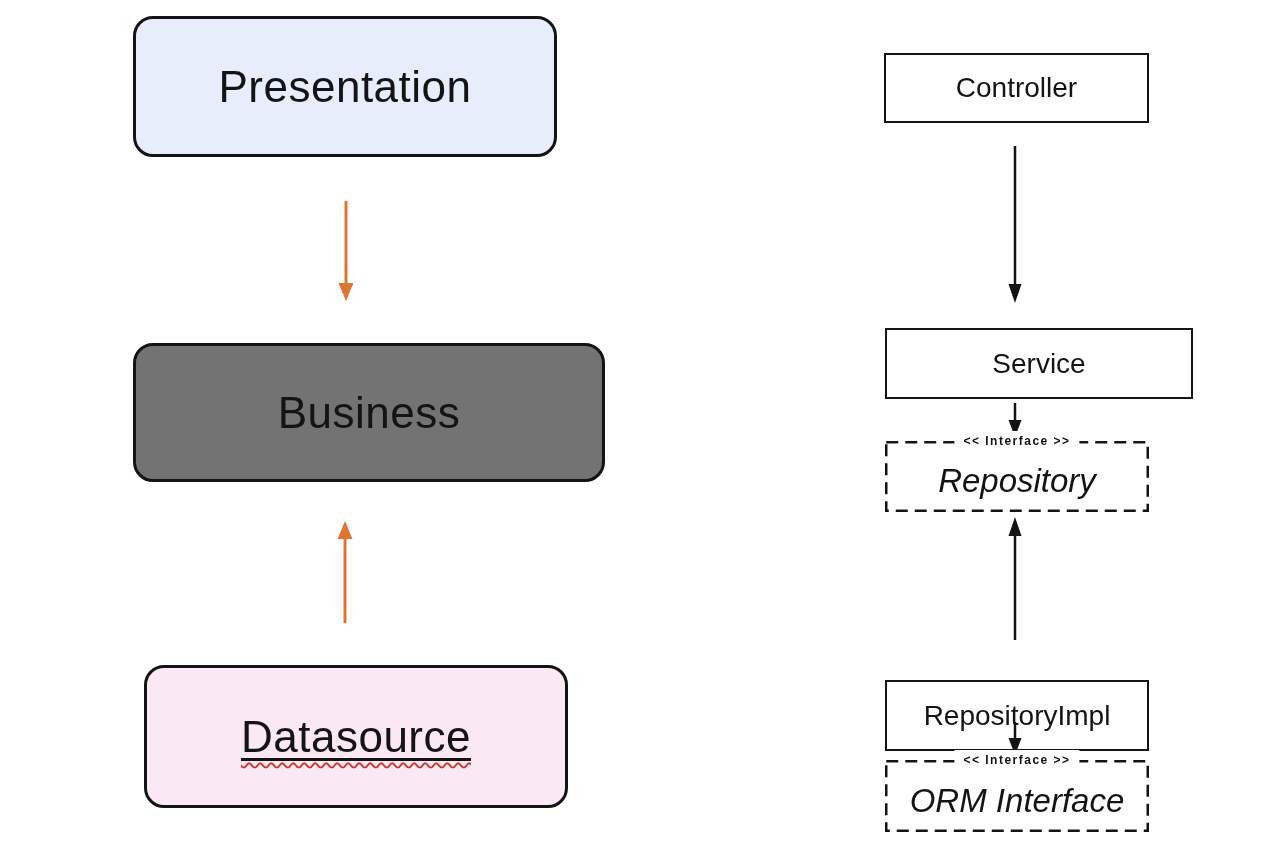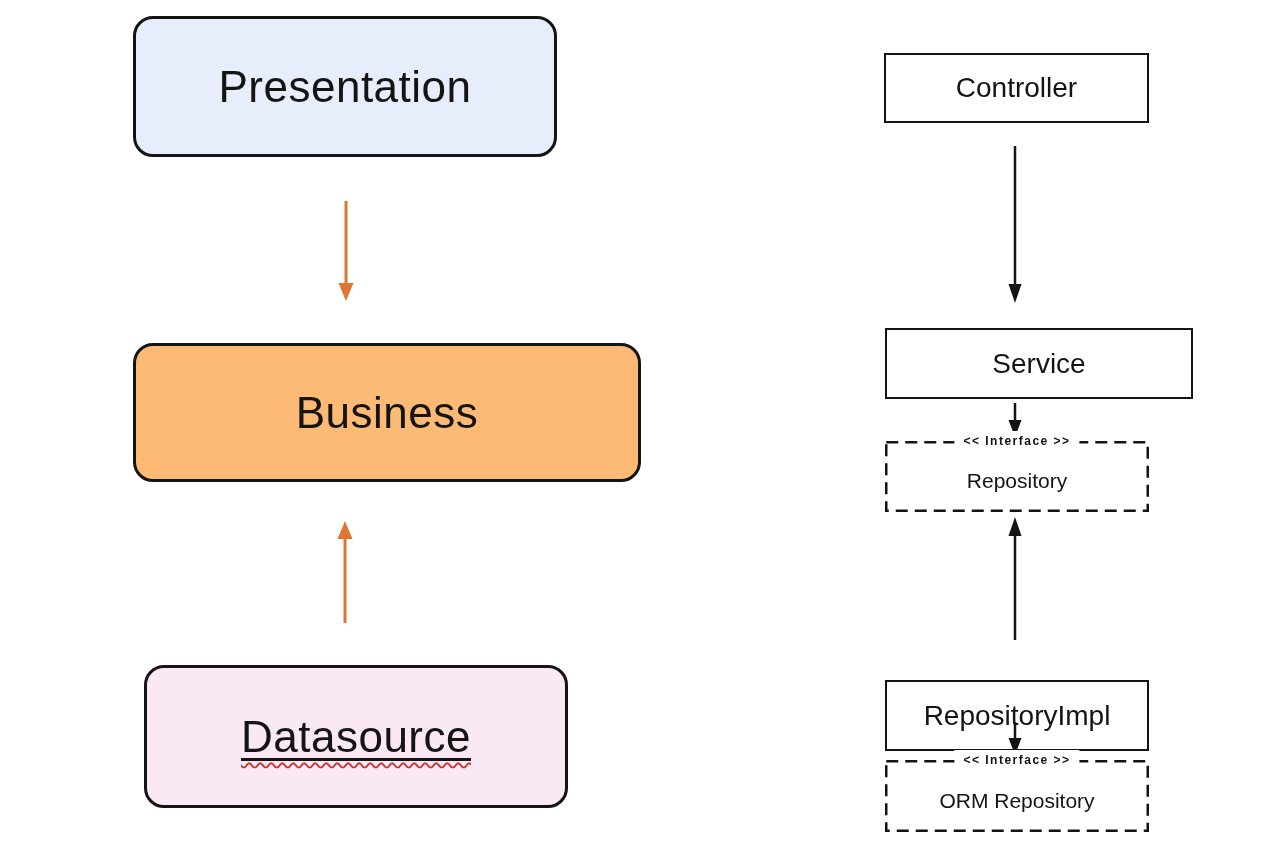--- a/index.html
+++ b/index.html
@@ -83,22 +83,23 @@
     white-space: nowrap;
     line-height: 20px;
   }
   .ifbox-label {
     position: absolute;
     left: 0; top: 0; right: 0; bottom: 0;
     display: flex;
     align-items: center;
     justify-content: center;
     padding-top: 9px;
-    font-size: 21px;
+    font-size: 33px;
     white-space: nowrap;
+    font-style: italic;
   }
 
   
   .arrow { position: absolute; display: block; }
   .arrow-orange line { stroke: var(--arrow-orange); stroke-width: 3; }
   .arrow-orange polygon { fill: var(--arrow-orange); }
   .arrow-black line { stroke: var(--arrow-black); stroke-width: 2.5; }
   .arrow-black polygon { fill: var(--arrow-black); }
 </style>
 </head>
@@ -108,21 +109,21 @@
 
   <div class="lbox" style="left: 89px; top: 16px; width: 424px; height: 141px; background-color: rgb(232, 237, 251);">
     <span class="lbox-label">Presentation</span>
   </div>
 
   <svg class="arrow arrow-orange" style="left:290px; top:201px" width="24" height="100" viewBox="0 0 24 100">
     <line x1="12" y1="0" x2="12" y2="84"></line>
     <polygon points="12,100 4.5,82 19.5,82"></polygon>
   </svg>
 
-  <div class="lbox" style="left: 89px; top: 343px; width: 508px; height: 139px; background-color: #fdba74;">
+  <div class="lbox" style="left: 89px; top: 343px; width: 472px; height: 139px; background-color: #737373;">
     <span class="lbox-label">Business</span>
   </div>
 
   <svg class="arrow arrow-orange" style="left:289px; top:521px" width="24" height="102" viewBox="0 0 24 102">
     <polygon points="12,0 4.5,18 19.5,18"></polygon>
     <line x1="12" y1="16" x2="12" y2="102"></line>
   </svg>
 
   <div class="lbox" style="left: 100px; top: 665px; width: 424px; height: 143px; background-color: rgb(250, 232, 245);">
     <span class="lbox-label u-solid"><span class="u-wavy">Datasource</span></span>
@@ -166,16 +167,16 @@
   <svg class="arrow arrow-black" style="left:959px; top:722px" width="24" height="33" viewBox="0 0 24 33">
     <line x1="12" y1="0" x2="12" y2="18"></line>
     <polygon points="12,33 5.5,16 18.5,16"></polygon>
   </svg>
 
   <div class="ifbox" style="left:841px; top:760px; width:264px; height:72px">
     <svg class="dash" width="264" height="72" viewBox="0 0 264 72">
       <rect x="1.25" y="1.25" width="261.5" height="69.5"></rect>
     </svg>
     <span class="stereotype">&lt;&lt; Interface &gt;&gt;</span>
-    <span class="ifbox-label">ORM Repository</span>
+    <span class="ifbox-label">ORM Interface</span>
   </div>
 
 </div>
 
 </body></html>

